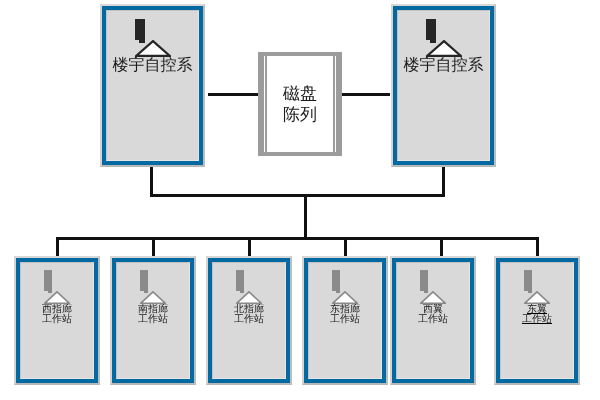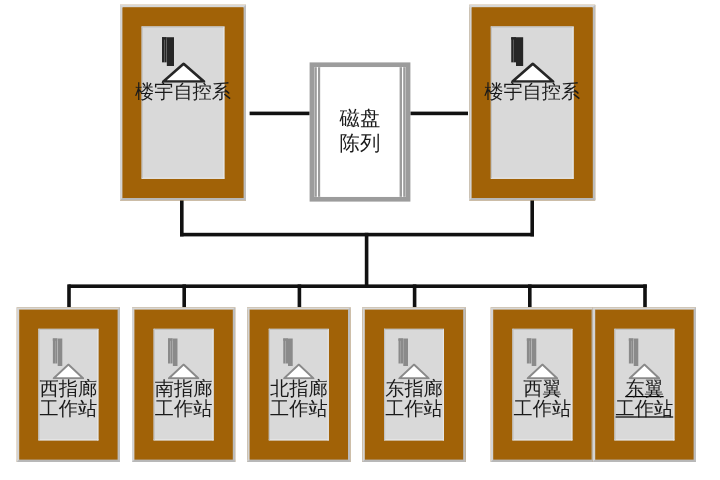--- a/index.html
+++ b/index.html
@@ -14,26 +14,26 @@
     height: 400px;
     background: #ffffff;
     overflow: hidden;
     font-family: "DejaVu Serif", "Liberation Serif", serif;
   }
 
   
   .node {
     position: absolute;
     box-sizing: border-box;
-    background: #a16207;
+    background: #0369a1;
     border-top: 2px solid #d8d8d8;
     border-left: 2px solid #d4d4d4;
     border-right: 2px solid #bdbdbd;
     border-bottom: 2px solid #b8b8b8;
-    padding: 16px;
+    padding: 4px;
   }
   .node > .inner {
     box-sizing: border-box;
     width: 100%;
     height: 100%;
     background: #d9d9d9;
     border-top: 1px solid #c2c2c2;
     border-left: 1px solid #c2c2c2;
     border-right: 1px solid #e6e6e6;
     border-bottom: 1px solid #e6e6e6;
@@ -67,21 +67,21 @@
 
   
   .label {
     color: #1a1a1a;
     text-align: center;
     line-height: 1.04;
     letter-spacing: 0px;
     white-space: nowrap;
   }
   .label-server { font-size: 16px; }
-  .label-ws     { font-size: 16px; text-align: center; }
+  .label-ws     { font-size: 10px; text-align: center; }
   .label .ln { display: block; }
 
   
   .disk {
     position: absolute;
     box-sizing: border-box;
     background: #ffffff;
     border: 4px solid #9c9c9c;
     display: flex;
     align-items: stretch;
@@ -151,21 +151,21 @@
         <svg width="36" height="17" viewBox="0 0 36 17" style="display: block; margin: 0px auto;">
             <path d="M 18 1.1 L 34.9 15.9 L 1.1 15.9 Z" fill="#ffffff" stroke="#262626" stroke-width="2.2" stroke-linejoin="miter"></path>
           </svg>
       </span>
       <span class="label label-server">
         <span class="ln">楼宇自控系</span>
       </span>
     </div>
   </div>
 
-  <div class="disk" style="left:258px; top:52px; width:84px; height:116px;">
+  <div class="disk" style="left:258px; top:52px; width:84px; height:104px;">
     <span class="bar"></span>
     <span class="disk-face">
       <span class="disk-label">
         <span class="ln">磁盘</span>
         <span class="ln">陈列</span>
       </span>
     </span>
     <span class="bar"></span>
   </div>
 
@@ -241,21 +241,21 @@
             <path d="M 13 0.8 L 25.2 12.2 L 0.8 12.2 Z" fill="#ffffff" stroke="#8a8a8a" stroke-width="1.6" stroke-linejoin="miter"></path>
           </svg>
       </span>
       <span class="label label-ws">
         <span class="ln">东指廊</span>
         <span class="ln">工作站</span>
       </span>
     </div>
   </div>
 
-  <div class="node" style="left:409px; top:256px; width:86px; height:129px;">
+  <div class="node" style="left:390px; top:256px; width:86px; height:129px;">
     <div class="inner">
       <span class="monitor mon-light" style="margin-top:9px;">
         <span class="mon-cap" style="width:25px; height:4px;"></span>
         <span class="mon-body" style="width:31px; height:29px;"></span>
         <svg width="26" height="13" viewBox="0 0 26 13" style="display: block; margin: 0px auto;">
             <path d="M 13 0.8 L 25.2 12.2 L 0.8 12.2 Z" fill="#ffffff" stroke="#8a8a8a" stroke-width="1.6" stroke-linejoin="miter"></path>
           </svg>
       </span>
       <span class="label label-ws">
         <span class="ln">西翼</span>

